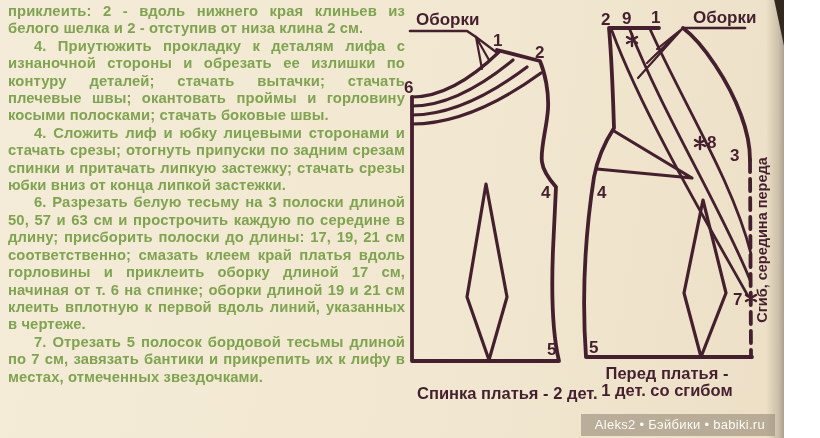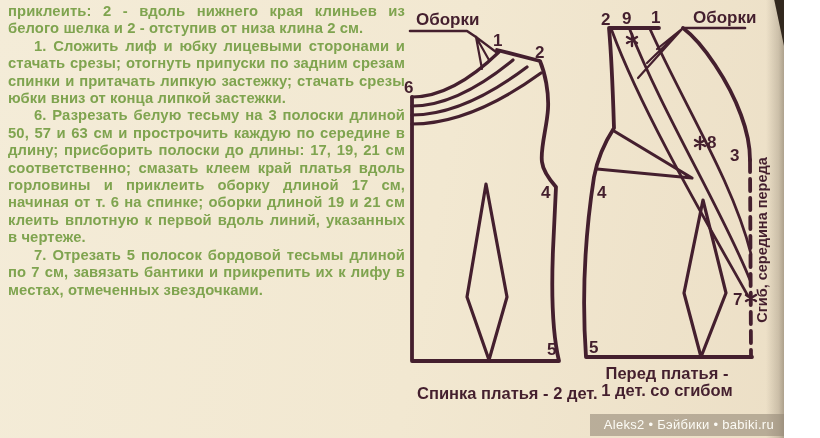--- a/index.html
+++ b/index.html
@@ -22,37 +22,38 @@
   }
   .edge-shade{
     position:absolute;top:0;right:0;width:18px;height:438px;
     background:linear-gradient(to right,rgba(70,58,45,0) 0%,rgba(70,58,45,0.20) 70%,rgba(70,58,45,0.38) 100%);
   }
   .corner-dark{
     position:absolute;top:0;right:0;width:13px;height:46px;background:#32281e;
     clip-path:polygon(25% 0,100% 0,100% 100%);
   }
   .watermark{
-    position:absolute;right:0;bottom:2px;
+    position:absolute;right:9px;bottom:2px;
     background:rgba(146,134,117,0.58);color:#fcfbf5;
     font-size:13px;padding:3px 10px 4px 14px;letter-spacing:0.3px;margin-left:15px;
   }
   svg text{fill:#441f2e;font-family:"Liberation Sans",sans-serif;font-weight:bold;}
   .lbl{font-size:17px;}
   .cap{font-size:16.5px;}
   .fold-lbl{font-size:14.5px;}
 </style>
 </head>
 <body>
 
 <div class="page">
 
   <div class="instructions">
     <p>приклеить: 2 - вдоль нижнего края клиньев из белого шелка и 2 - отступив от низа клина 2 см.</p>
-    <p class="indent">1. Сложить лиф и юбку лицевыми сторонами и стачать срезы; отогнуть припуски по задним срезам спинки и притачать липкую застежку; стачать срезы юбки вниз от конца липкой застежки.</p>
+    <p class="indent">4. Приутюжить прокладку к деталям лифа с изнаночной стороны и обрезать ее излишки по контуру деталей; стачать вытачки; стачать плечевые швы; окантовать проймы и горловину косыми полосками; стачать боковые швы.</p>
+    <p class="indent">4. Сложить лиф и юбку лицевыми сторонами и стачать срезы; отогнуть припуски по задним срезам спинки и притачать липкую застежку; стачать срезы юбки вниз от конца липкой застежки.</p>
     <p class="indent">6. Разрезать белую тесьму на 3 полоски длиной 50, 57 и 63 см и прострочить каждую по середине в длину; присборить полоски до длины: 17, 19, 21 см соответственно; смазать клеем край платья вдоль горловины и приклеить оборку длиной 17 см, начиная от т. 6 на спинке; оборки длиной 19 и 21 см клеить вплотную к первой вдоль линий, указанных в чертеже.</p>
     <p class="indent">7. Отрезать 5 полосок бордовой тесьмы длиной по 7 см, завязать бантики и прикрепить их к лифу в местах, отмеченных звездочками.</p>
   </div>
 
   <svg class="diagram-svg" width="420" height="438" viewBox="400 0 420 438">
 
     <g fill="none" stroke="#441f2e" stroke-linecap="round" stroke-linejoin="round">
       <path stroke-width="3.8" d="M 412,97 L 412,361 L 559,361 C 554,340 551,300 553,250 C 554,225 555,205 556,187 C 549,179 543,171 542,162 C 540,149 547,127 548,109 C 549,92 545,73 540,61 L 497,50"></path>
       <path stroke-width="3.2" d="M 412,97 C 438,97 468,82 499,52"></path>
       <path stroke-width="3.2" d="M 412,106 C 440,106 474,92 513,60"></path>

